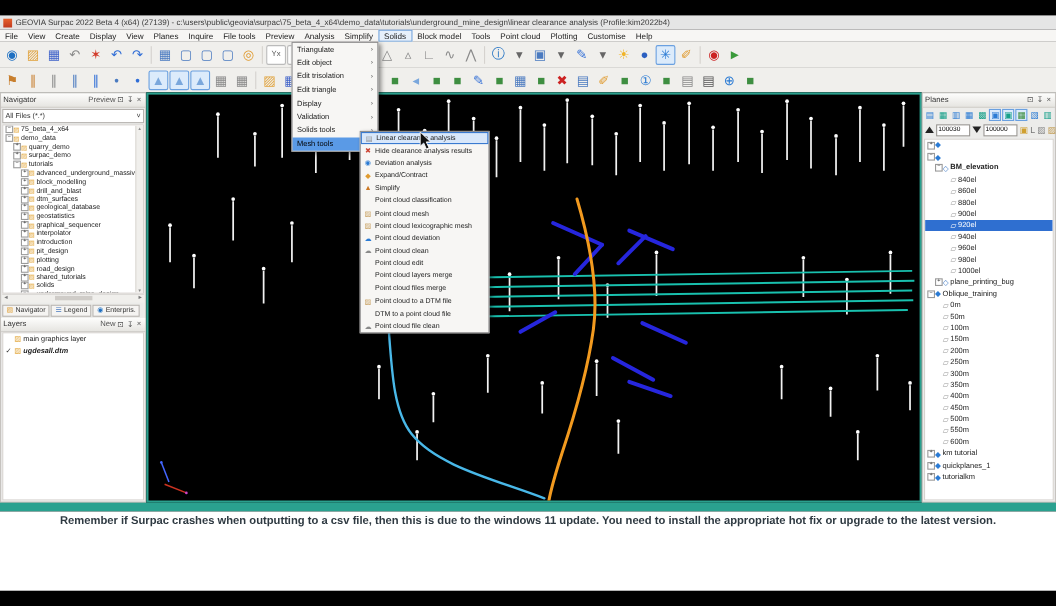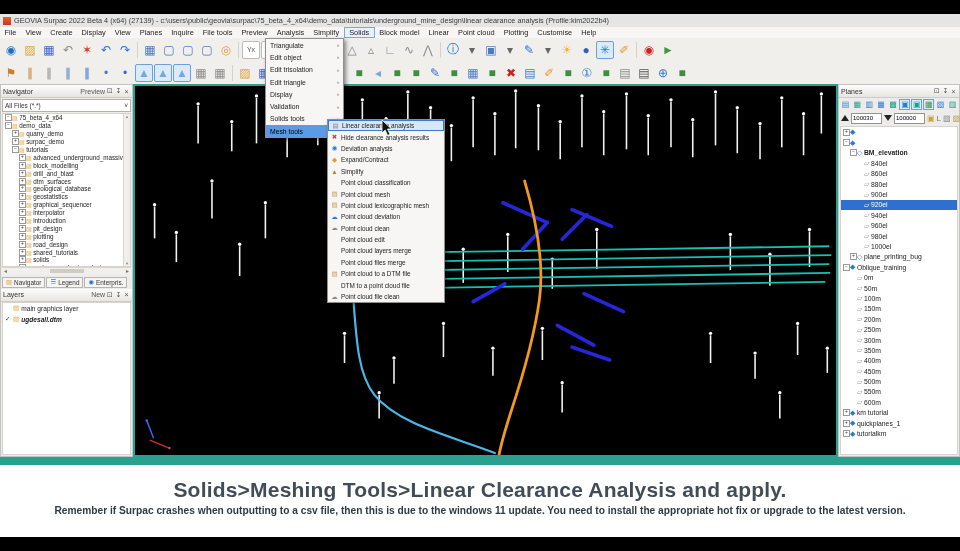--- a/index.html
+++ b/index.html
@@ -88,21 +88,21 @@
       <div class="mi">Display</div>
       <div class="mi">View</div>
       <div class="mi">Planes</div>
       <div class="mi">Inquire</div>
       <div class="mi">File tools</div>
       <div class="mi">Preview</div>
       <div class="mi">Analysis</div>
       <div class="mi">Simplify</div>
       <div class="mi active">Solids</div>
       <div class="mi">Block model</div>
-      <div class="mi">Linear</div>
+      <div class="mi">Tools</div>
       <div class="mi">Point cloud</div>
       <div class="mi">Plotting</div>
       <div class="mi">Customise</div>
       <div class="mi">Help</div>
     </div>
 
   <div class="abs toolbar" style="top:38px">
       <div class="ticon" style="color: rgb(29, 111, 194);">◉</div>
       <div class="ticon" style="color: rgb(224, 162, 60);">▨</div>
       <div class="ticon" style="color: rgb(63, 98, 201);">▦</div>
@@ -828,17 +828,16 @@
 
   <div class="abs cursor" style="left:381px;top:120px">
     <svg width="12" height="17" viewBox="0 0 12 17">
       <polygon points="1,0 1,13 4.2,10 6.6,15.5 9,14.3 6.5,9 10.5,9" fill="#111" stroke="#fff" stroke-width="0.8"></polygon>
     </svg>
   </div>
 
   <div class="abs tealstrip"></div>
 
   <div class="abs captions">
-    <div class="cap-h">Solids&gt;Meshing Tools&gt;Linear Clearance Analysis and apply.</div>
     <div class="cap-s">Remember if Surpac crashes when outputting to a csv file, then this is due to the windows 11 update. You need to install the appropriate hot fix or upgrade to the latest version.</div>
   </div>
 
 </div>
 
 </body></html>

